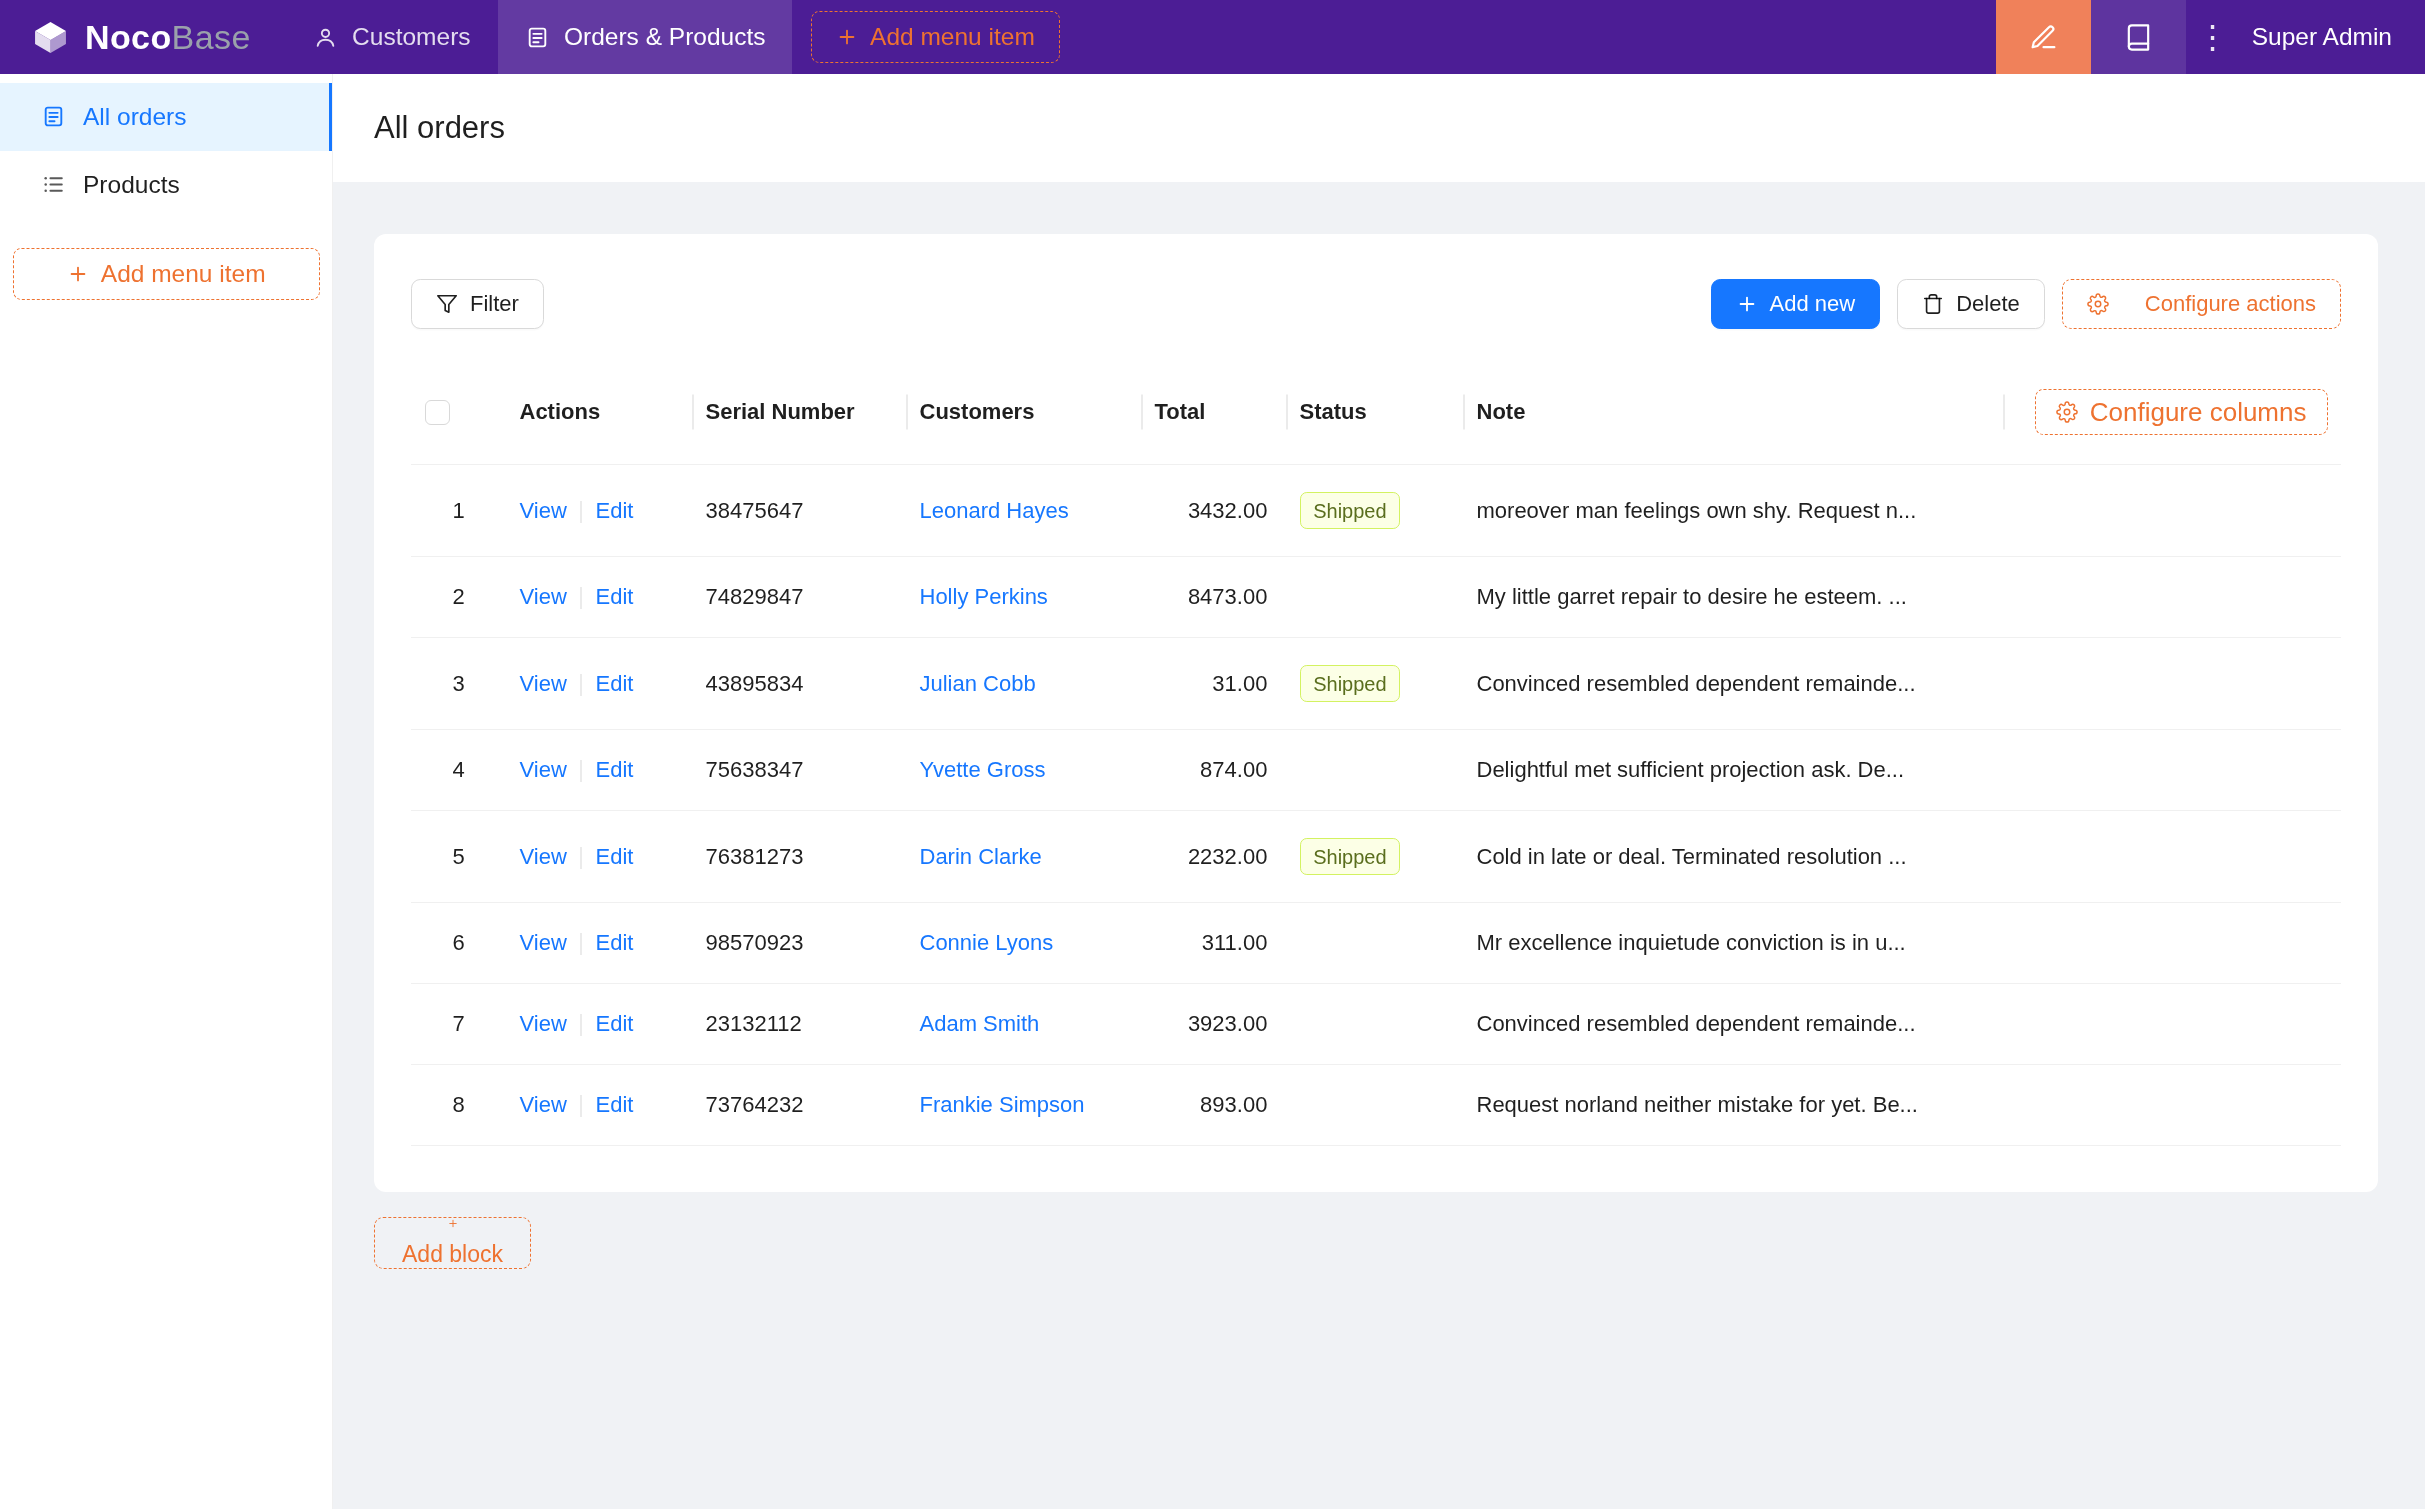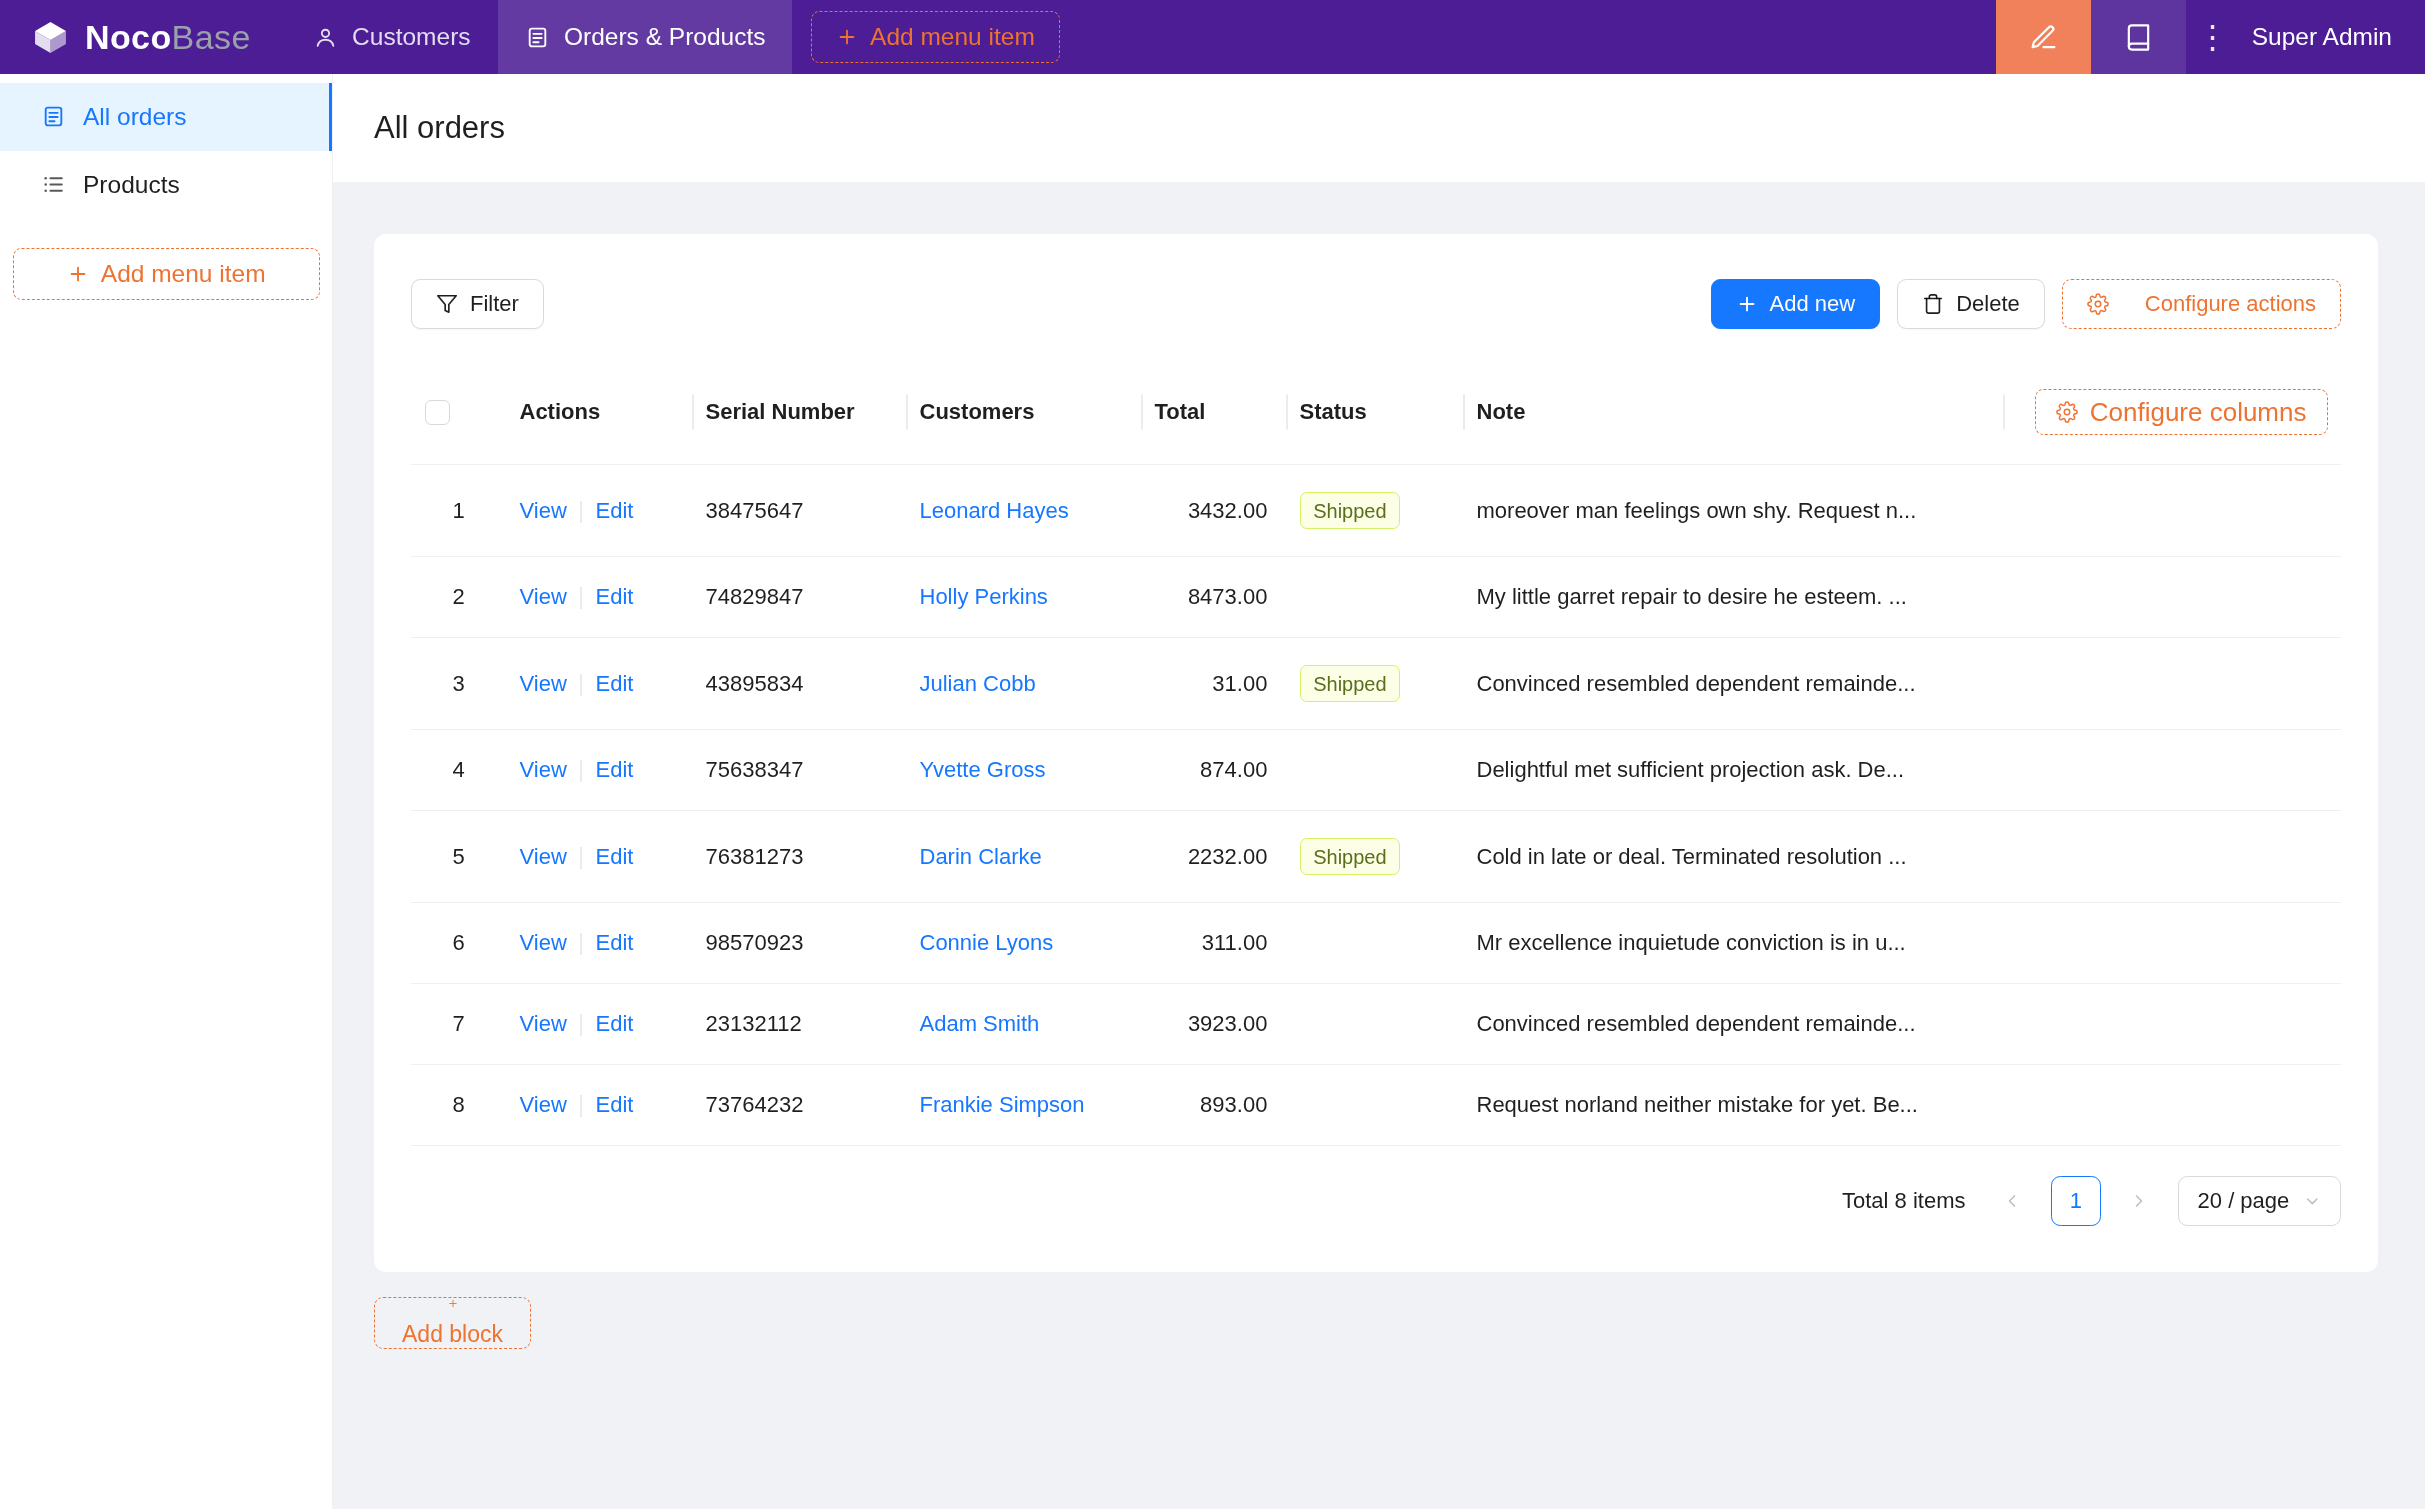--- a/index.html
+++ b/index.html
@@ -407,40 +407,20 @@
           <td>73764232</td>
           <td><a class="tbl-link">Frankie Simpson</a></td>
           <td class="cell-total">893.00</td>
           <td></td>
           <td class="cell-note">Request norland neither mistake for yet. Be...</td>
           <td></td>
         </tr>
       </tbody>
       </table>
 
-      <div class="pagination">
-        <span class="pg-total">Total 8 items</span>
-        <button class="pg-btn">
-          <svg viewBox="0 0 24 24" fill="none" stroke="currentColor" stroke-width="2" stroke-linecap="round" stroke-linejoin="round">
-              <path d="M15 18l-6-6 6-6"></path>
-            </svg>
-        </button>
-        <button class="pg-page">1</button>
-        <button class="pg-btn">
-          <svg viewBox="0 0 24 24" fill="none" stroke="currentColor" stroke-width="2" stroke-linecap="round" stroke-linejoin="round">
-              <path d="M9 18l6-6-6-6"></path>
-            </svg>
-        </button>
-        <button class="pg-size">
-          <span>20 / page</span>
-          <svg viewBox="0 0 24 24" fill="none" stroke="currentColor" stroke-width="2" stroke-linecap="round" stroke-linejoin="round">
-              <path d="M6 9l6 6 6-6"></path>
-            </svg>
-        </button>
-      </div>
     </section>
 
     <button class="dashed-btn add-block">
       <svg viewBox="0 0 24 24" width="22" height="22" fill="none" stroke="currentColor" stroke-width="2" stroke-linecap="round">
           <path d="M12 5v14M5 12h14"></path>
         </svg>
       <span>Add block</span>
     </button>
   </main>
 

